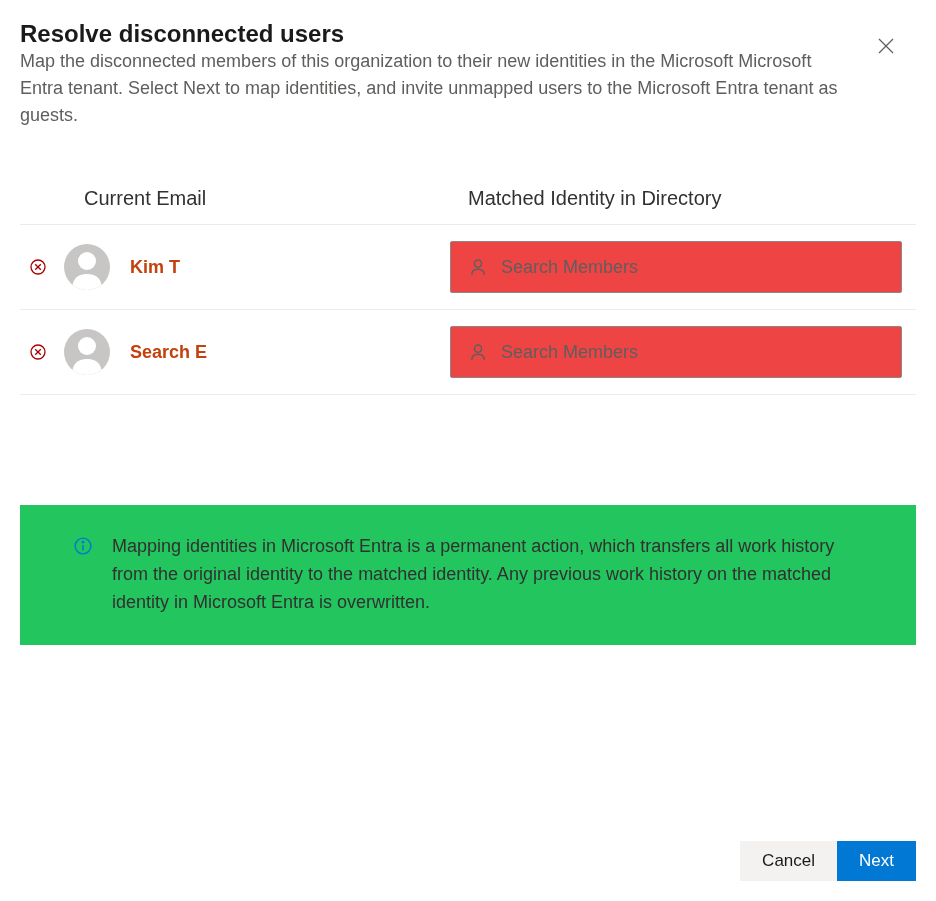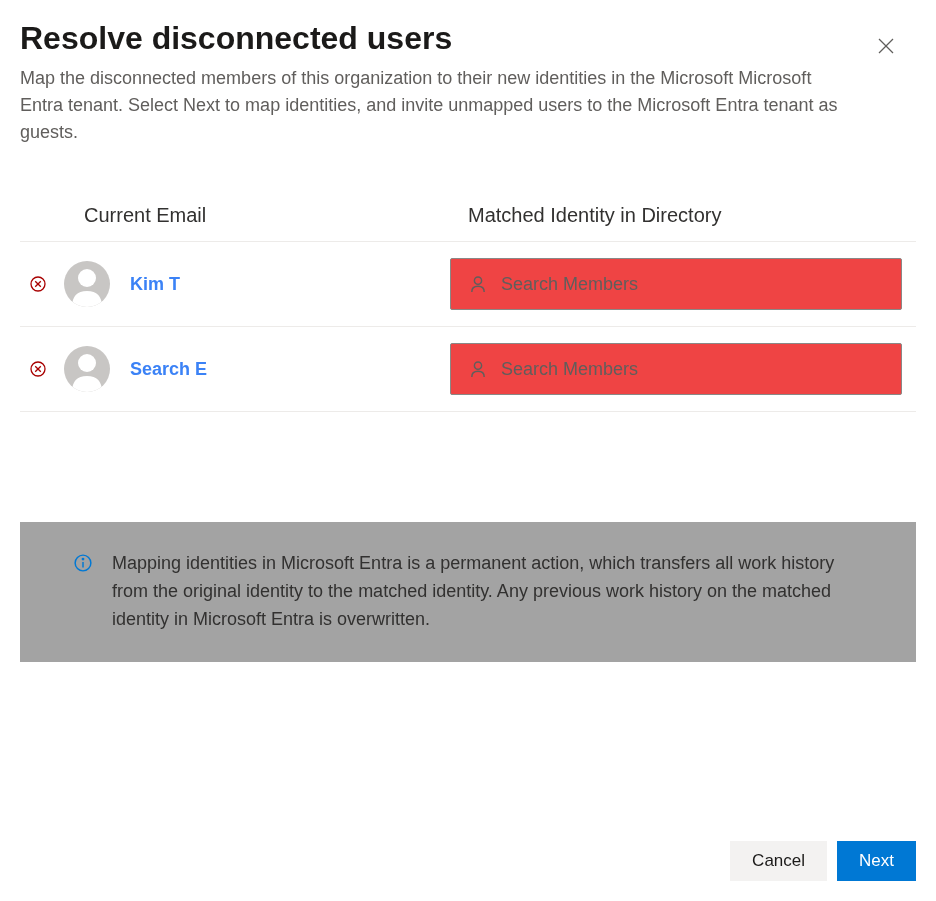--- a/index.html
+++ b/index.html
@@ -15,24 +15,24 @@
       display: flex;
       flex-direction: column;
       height: 100%;
       padding: 20px 0 0 0;
     }
     .header {
       padding: 0 20px 10px 20px;
       position: relative;
     }
     .title {
-      font-size: 32px;
+      font-size: 24px;
       font-weight: 600;
       color: #1b1a19;
-      margin-bottom: 8px;
+      margin-bottom: 0;
     }
     .subtitle {
       font-size: 18px;
       color: #605e5c;
       line-height: 1.5;
       max-width: 830px;
     }
     .close-btn {
       position: absolute;
       top: 10px;
@@ -106,21 +106,21 @@
       background: #c8c6c4;
       margin-right: 20px;
       flex-shrink: 0;
       position: relative;
       overflow: hidden;
     }
     .avatar svg { width: 100%; height: 100%; }
     .user-name {
       font-size: 18px;
       font-weight: 600;
-      color: #3b82f6;
+      color: #c2410c;
     }
     .row-right {
       flex: 1;
       padding-right: 14px;
     }
     .search-box {
       width: 100%;
       height: 52px;
       border: 1px solid #8a8886;
       border-radius: 2px;
@@ -139,42 +139,41 @@
       flex: 1;
       border: none;
       outline: none;
       font-size: 18px;
       color: #323130;
       background: transparent;
     }
     .search-input::placeholder { color: #605e5c; }
     .info-box {
       margin: 50px 20px 0 20px;
-      background: #a3a3a3;
+      background: #22c55e;
       padding: 28px 54px 28px 54px;
       display: flex;
       gap: 20px;
     }
     .info-icon {
       width: 18px; height: 18px;
       flex-shrink: 0;
       margin-top: 4px;
       color: #0078d4;
     }
     .info-text {
       font-size: 18px;
       line-height: 1.55;
       color: #323130;
     }
     .footer {
       position: absolute;
       bottom: 20px;
       right: 20px;
       display: flex;
-      gap: 10px;
     }
     .btn {
       font-size: 17px;
       padding: 10px 22px;
       border: none;
       cursor: pointer;
       font-family: inherit;
     }
     .btn-cancel {
       background: #f3f2f1;

